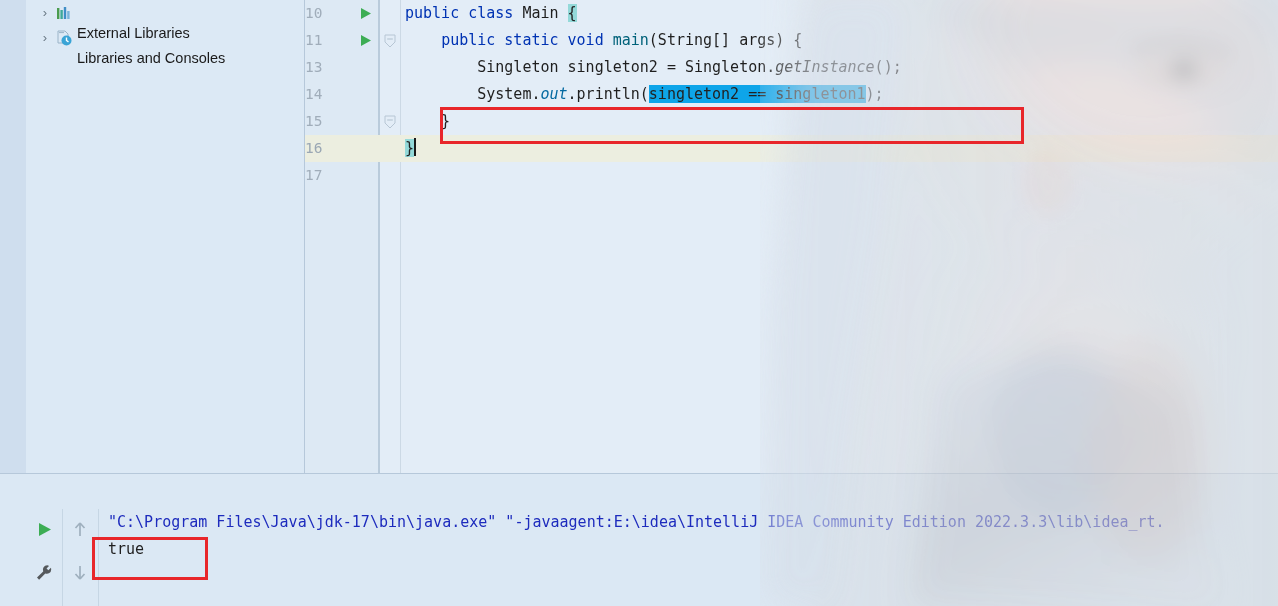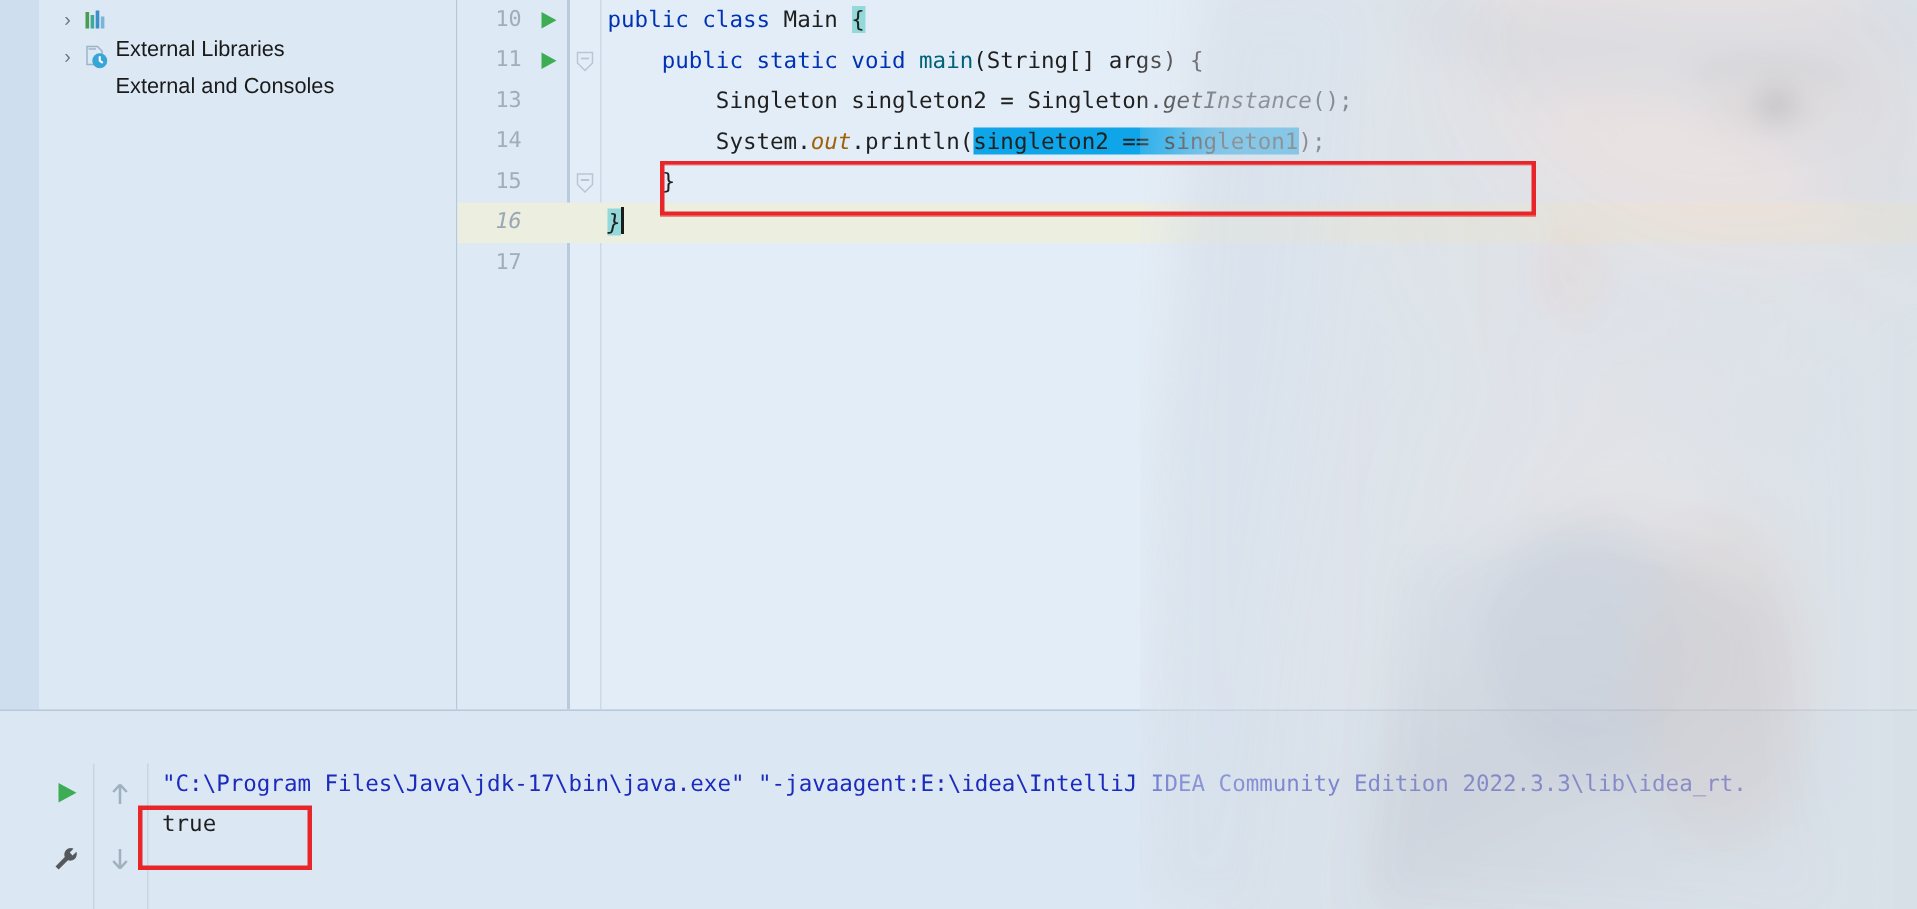--- a/index.html
+++ b/index.html
@@ -68,42 +68,42 @@
 
   .code-area{
     position:absolute;left:0;top:0;right:0;height:473px;
     font-family:"DejaVu Sans Mono", monospace;
     font-size:15px;
   }
   .line{
     position:relative;height:27px;line-height:27px;white-space:pre;
   }
   .ln{
-    position:absolute;left:12px;top:0;width:44px;text-align:center;
+    position:absolute;left:0;top:0;width:44px;text-align:left;
     color:#a0adba;font-family:"DejaVu Sans Mono", monospace;font-size:14.5px;
   }
   .runmark{
     position:absolute;left:52px;top:0;width:16px;height:27px;
     display:flex;align-items:center;justify-content:center;
   }
   .fold{
     position:absolute;left:76px;top:0;width:18px;height:27px;
     display:flex;align-items:center;justify-content:center;
   }
   .code-text{
     position:absolute;left:100px;top:0;white-space:pre;color:#222;
   }
-  .line.current{background:#eceee0;font-style:italic;}
+  .line.current{background:#eceee0;}
   .line.current .ln{color:#9aa7b4;}
 
   
   .kw{color:#0033b3;}
   .cls{color:#1f1f1f;}
   .meth{color:#00627a;}
-  .fielditalic{color:#a16207;font-style:italic;text-align:right;}
+  .fielditalic{color:#0369a1;font-style:italic;text-align:right;}
   .italic{color:#1f1f1f;font-style:italic;}
   .brace-match{background:#93d9d9;}
   .sel-hl{background:#0ea5e9;}
 
   
   .annot{
     position:absolute;border:3px solid #e8262a;z-index:40;pointer-events:none;
   }
 
   
@@ -178,21 +178,21 @@
         <div class="tree-row">
           <span class="chevron">›</span>
           <span class="tree-icon">
             <svg width="17" height="16" viewBox="0 0 17 16">
               <path d="M2 1 h7 l3 3 v9 h-10 z" fill="#dce9f5" stroke="#9bb4c8"></path>
               <path d="M3 2.6 h5" stroke="#9bb4c8" stroke-width="1"></path>
               <circle cx="10.5" cy="10.5" r="5" fill="#3aa4d6"></circle>
               <path d="M10.5 7.5 v3 l2 1.4" stroke="#fff" stroke-width="1.4" fill="none"></path>
             </svg>
           </span>
-          <span class="tree-label">External and Consoles</span>
+          <span class="tree-label">Libraries and Consoles</span>
         </div>
       </div>
   </div>
   <div class="hscroll-track">
     <div class="hscroll-thumb"></div>
   </div>
 
   <div class="editor">
     <div class="gutter"></div>
     <div class="gutter-sep"></div>

